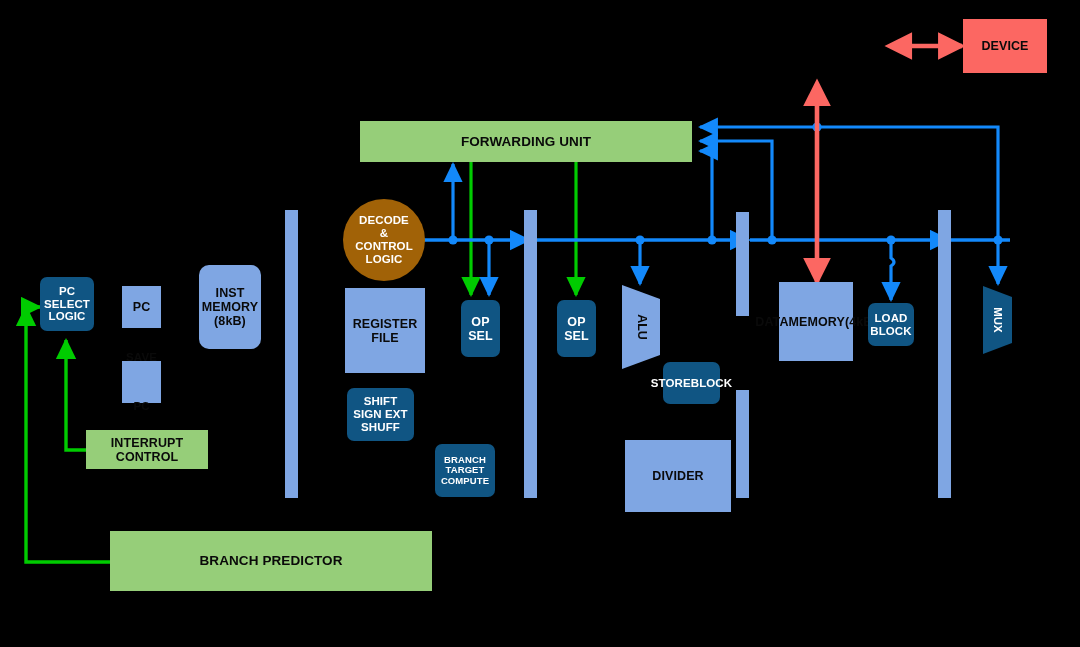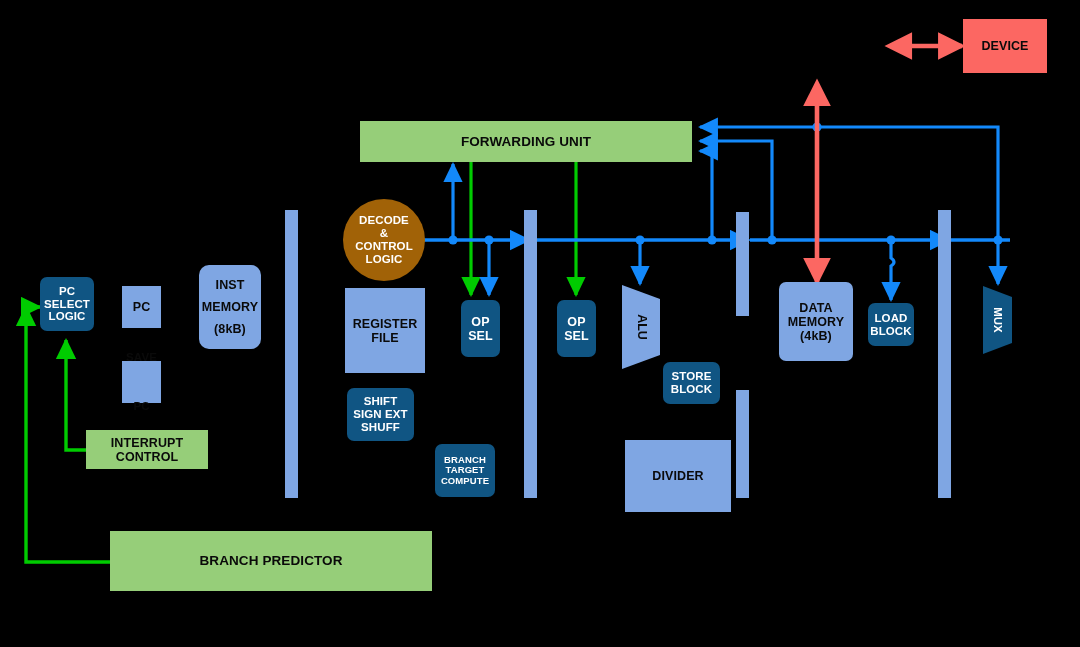--- a/index.html
+++ b/index.html
@@ -161,21 +161,21 @@
 
   <div class="node fill-lightblue f12" style="left:122px; top:286px; width:39px; height:42px;">
     <span>PC</span>
   </div>
 
   <div class="node fill-lightblue f11" style="left:122px; top:361px; width:39px; height:42px; flex-direction:column;gap:36px;">
     <span>SAVE</span>
     <span>PC</span>
   </div>
 
-  <div class="node fill-lightblue r-md f12" style="left:199px; top:265px; width:62px; height:84px; flex-direction:column;gap:8px;">
+  <div class="node fill-lightblue r-md f12" style="left:199px; top:265px; width:62px; height:84px; flex-direction:column;">
     <span>INST</span>
     <span>MEMORY</span>
     <span>(8kB)</span>
   </div>
 
   <div class="node fill-green f12" style="left:86px; top:430px; width:122px; height:39px; flex-direction:column;">
     <span>INTERRUPT</span>
     <span>CONTROL</span>
   </div>
 
@@ -223,30 +223,30 @@
 
   <div class="trap-wrap" style="left:620px; top:283px; width:44px; height:88px;">
     <svg width="44" height="88" viewBox="0 0 44 88">
       <polygon points="2,2 40,16 40,72 2,86" fill="#7FA6E3"></polygon>
     </svg>
     <div class="trap-label f12" style="color:#0a0a0a;">
       <span class="rot-label">ALU</span>
     </div>
   </div>
 
-  <div class="node fill-darkblue r-sm f11" style="left:663px; top:362px; width:57px; height:42px; flex-direction:column;">
+  <div class="node fill-darkblue r-sm f11" style="left:663px; top:362px; width:57px; height:42px; flex-direction:row;">
     <span>STORE</span>
     <span>BLOCK</span>
   </div>
 
   <div class="node fill-lightblue f12" style="left:625px; top:440px; width:106px; height:72px;">
     <span>DIVIDER</span>
   </div>
 
-  <div class="node fill-lightblue f12" style="left:779px; top:282px; width:74px; height:79px; flex-direction:column;border-radius:7px;">
+  <div class="node fill-lightblue f12" style="left:779px; top:282px; width:74px; height:79px; flex-direction:row;">
     <span>DATA</span>
     <span>MEMORY</span>
     <span>(4kB)</span>
   </div>
 
   <div class="node fill-darkblue r-sm f11" style="left:868px; top:303px; width:46px; height:43px; flex-direction:column;">
     <span>LOAD</span>
     <span>BLOCK</span>
   </div>
 

